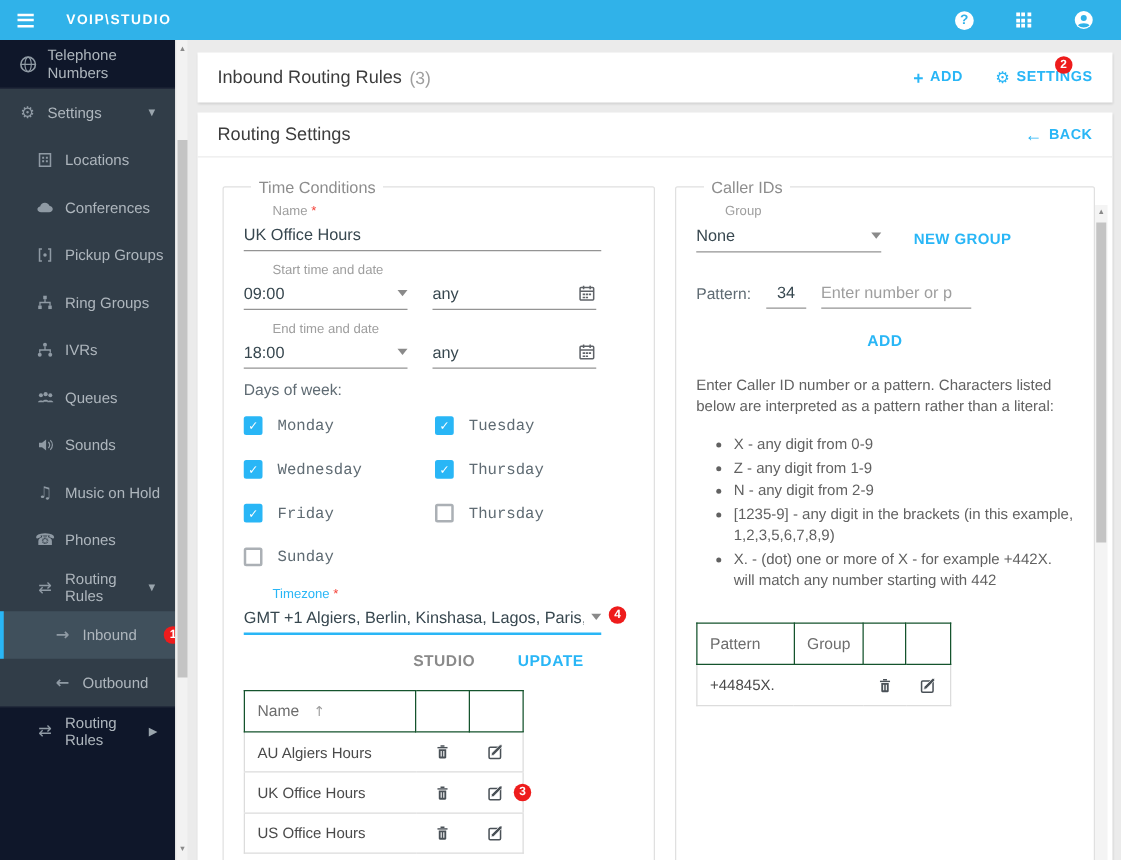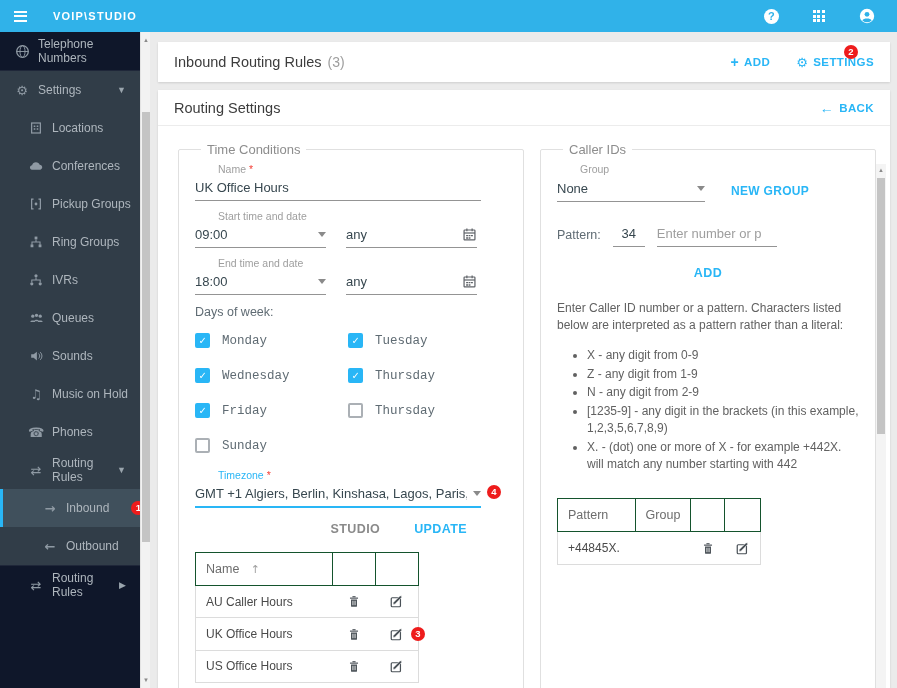--- a/index.html
+++ b/index.html
@@ -414,21 +414,21 @@
             <tbody>
                 <tr>
               <th class="c-name">
                 <span>Name</span>
                 <span class="sort-arrow glyph">↑</span>
               </th>
               <th class="icon-cell"></th>
               <th class="icon-cell"></th>
             </tr>
             <tr>
-              <td>AU Caller Hours</td>
+              <td>AU Algiers Hours</td>
               <td class="icon-cell">
                 <span class="icon-btn">
                   <svg width="14" height="15" viewBox="0 0 16 16">
                         <path d="M6.2 1.9h3.6v1.3H6.2z" fill="currentColor"></path>
                         <rect x="3.4" y="3.5" width="9.2" height="1.3" fill="currentColor"></rect>
                         <path d="M4.6 5.6h6.8v7.4c0 .6-.4 1-1 1H5.6c-.6 0-1-.4-1-1z" fill="currentColor"></path>
                         <path d="M6.8 7.2v5M9.2 7.2v5" stroke="#fff" stroke-width="1"></path>
                       </svg>
                 </span>
               </td>

